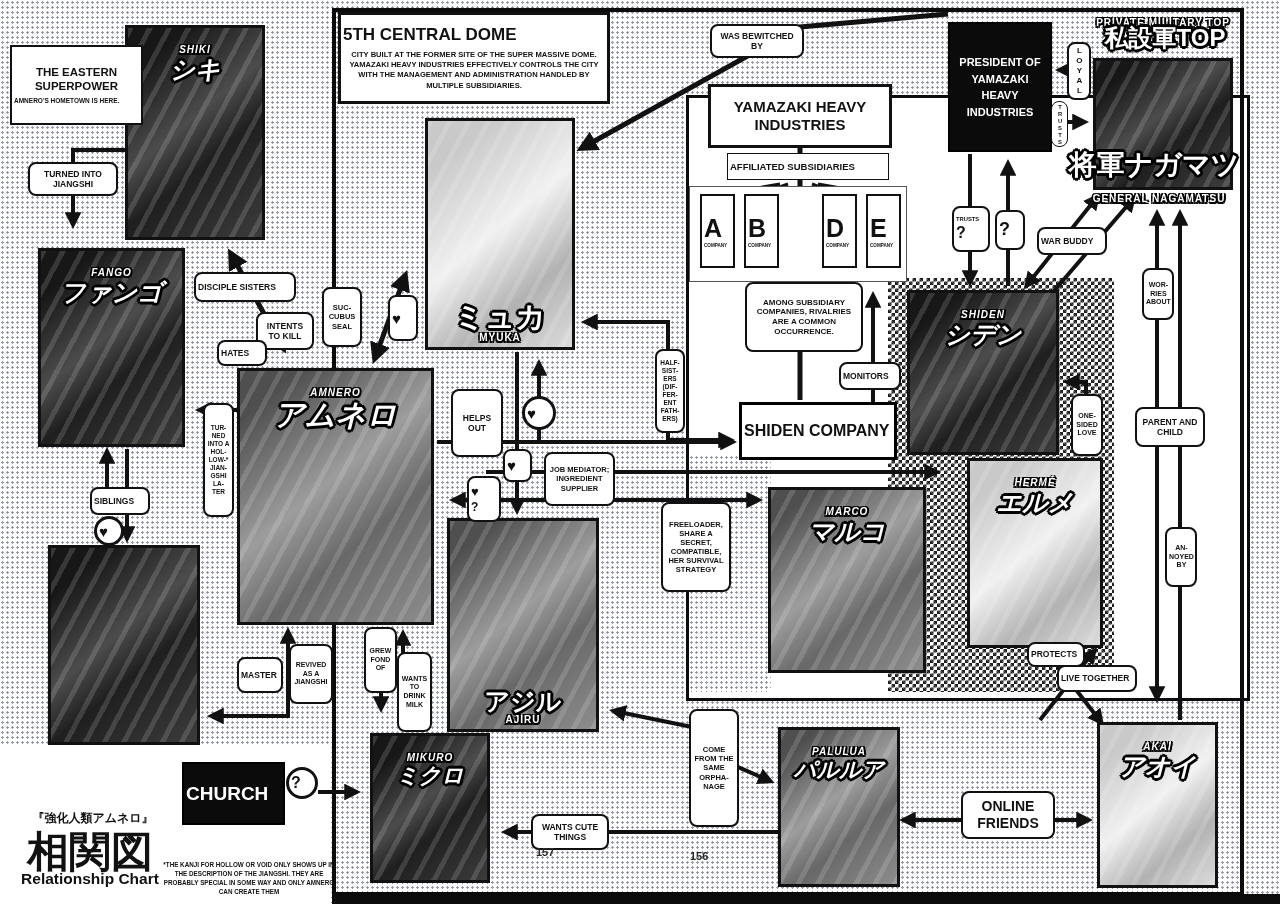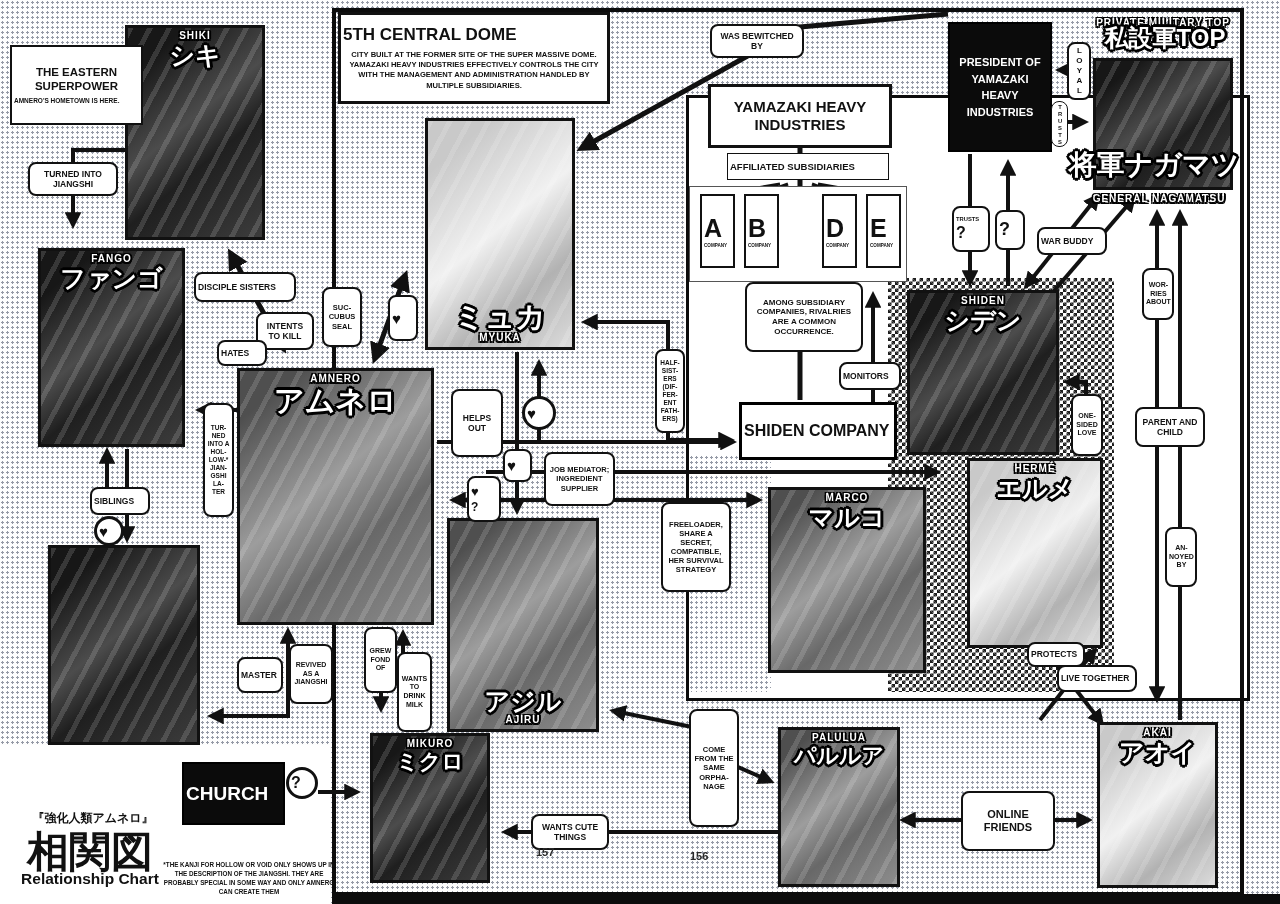--- a/index.html
+++ b/index.html
@@ -25,21 +25,21 @@
   .heartbox{font-size:15px;line-height:1;}
   .circle{border-radius:50%;}
   .portrait{position:absolute;border:3px solid #111;z-index:2;overflow:hidden;box-sizing:border-box;}
   .art{position:absolute;inset:0;}
   .art::after{content:"";position:absolute;inset:0;
     background:repeating-linear-gradient(118deg,rgba(255,255,255,.14) 0 5px,transparent 5px 17px);}
   .art-dark{background:linear-gradient(140deg,#171717 15%,#4c4c4c 45%,#1f1f1f 62%,#3c3c3c);}
   .art-mid{background:linear-gradient(140deg,#4f4f4f 12%,#9d9d9d 45%,#686868 66%,#8d8d8d);}
   .art-light{background:linear-gradient(140deg,#c9c9c9 15%,#f1f1f1 48%,#b2b2b2 74%,#dcdcdc);}
   .pname{position:absolute;left:0;right:0;text-align:center;z-index:4;}
-  .pname.top{top:2px;} .pname.bot{bottom:3px;}
+  .pname.top{top:16px;font-style:italic;} .pname.bot{bottom:3px;}
   .kana{font-size:25px;font-weight:900;color:#fff;line-height:1.05;
     text-shadow:2px 2px 0 #000,-2px -2px 0 #000,2px -2px 0 #000,-2px 2px 0 #000,0 3px 0 #000,3px 0 0 #000,-3px 0 0 #000,0 -3px 0 #000;}
   .romaji{font-size:10px;font-weight:bold;color:#fff;letter-spacing:1px;line-height:1.2;
     text-shadow:1.5px 1.5px 0 #000,-1.5px -1.5px 0 #000,1.5px -1.5px 0 #000,-1.5px 1.5px 0 #000,0 2px 0 #000,2px 0 0 #000;}
   .floatname{position:absolute;text-align:center;z-index:4;}
   .pageno{position:absolute;font-weight:bold;font-size:11px;color:#2a2a2a;z-index:3;}
   .footer-jp{position:absolute;font-family:"Liberation Serif",serif;font-weight:bold;z-index:3;}
 </style>
 </head>
 <body>
@@ -279,21 +279,21 @@
   <div class="lbl heartbox" style="left:503px;top:449px;width:29px;height:33px">♥</div>
   <div class="lbl" style="left:467px;top:476px;width:34px;height:46px">
     <div style="font-size:13px">♥</div>
     <div style="font-size:12px">?</div>
   </div>
   <div class="lbl" style="left:544px;top:452px;width:71px;height:54px;font-size:7.5px">JOB MEDIATOR; INGREDIENT SUPPLIER</div>
   <div class="lbl" style="left:655px;top:349px;width:30px;height:84px;font-size:6.5px">HALF-SIST-ERS (DIF-FER-ENT FATH-ERS)</div>
   <div class="lbl" style="left:689px;top:709px;width:50px;height:118px;font-size:7.5px">COME FROM THE SAME ORPHA-NAGE</div>
   <div class="lbl" style="left:661px;top:502px;width:70px;height:90px;font-size:7.5px">FREELOADER, SHARE A SECRET, COMPATIBLE, HER SURVIVAL STRATEGY</div>
   <div class="lbl" style="left:531px;top:814px;width:78px;height:36px">WANTS CUTE THINGS</div>
-  <div class="lbl" style="left:961px;top:791px;width:94px;height:60px;font-size:11px">ONLINE FRIENDS</div>
+  <div class="lbl" style="left:961px;top:791px;width:94px;height:48px;font-size:14px">ONLINE FRIENDS</div>
   <div class="lbl" style="left:1027px;top:642px;width:58px;height:25px">PROTECTS</div>
   <div class="lbl" style="left:1057px;top:665px;width:80px;height:27px">LIVE TOGETHER</div>
 
   <div class="footer-jp" style="left:18px;top:810px;width:150px;font-size:12px;text-align:center">『強化人類アムネロ』</div>
   <div class="footer-jp" style="left:14px;top:824px;width:152px;font-size:42px;font-weight:900;text-align:center;font-family:'Liberation Sans',sans-serif">相関図</div>
   <div style="position:absolute;left:14px;top:870px;width:152px;font-size:15.5px;font-weight:bold;text-align:center;z-index:3">Relationship Chart</div>
   <div style="position:absolute;left:163px;top:860px;width:172px;font-size:6.3px;font-weight:bold;text-align:center;line-height:1.45;z-index:3">*THE KANJI FOR HOLLOW OR VOID ONLY SHOWS UP IN THE DESCRIPTION OF THE JIANGSHI. THEY ARE PROBABLY SPECIAL IN SOME WAY AND ONLY AMNERO CAN CREATE THEM</div>
   <div class="pageno" style="left:536px;top:846px">157</div>
   <div class="pageno" style="left:690px;top:850px">156</div>
 

